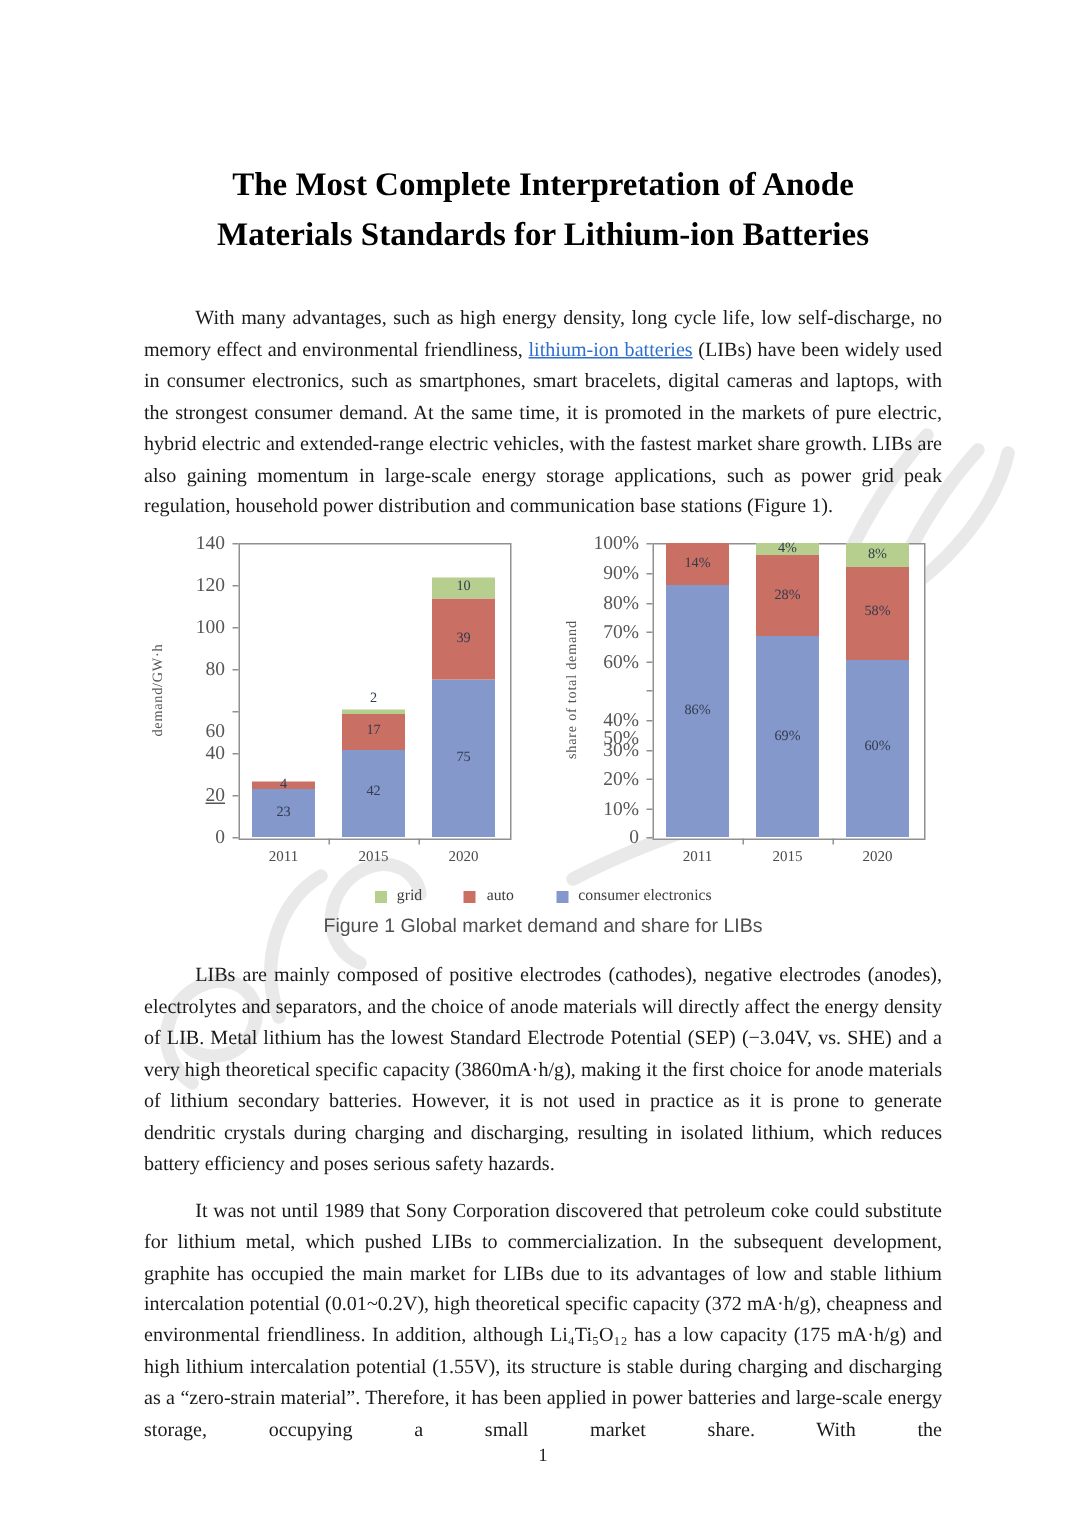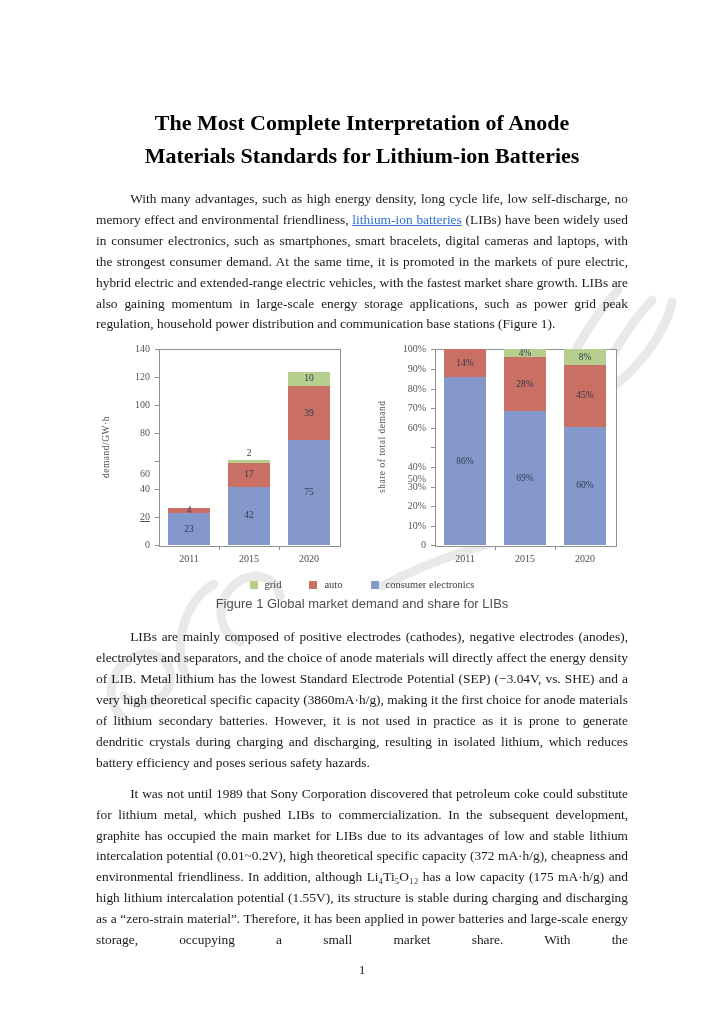--- a/index.html
+++ b/index.html
@@ -10,21 +10,21 @@
     background:#ffffff;
     font-family:"Liberation Serif","DejaVu Serif",serif;
     color:#1a1a1a;
     overflow:hidden;
   }
   .watermark{position:absolute;left:0;top:0;pointer-events:none;}
   .content{position:relative;padding:106px 96px 0 96px;}
   .doc-title{
     text-align:center;
     font-size:22px;font-weight:bold;line-height:33px;
-    margin:0 0 17px 0;color:#000;
+    margin:0 0 30px 0;color:#000;
   }
   .para{
     font-size:13.4px;line-height:20.9px;
     text-align:justify;text-indent:2.55em;
     margin:0 0 10px 0;
   }
   .para.cut{text-align-last:justify;}
   a.doclink{text-decoration:underline;cursor:pointer;}
   
   .figure{margin:8px 0 16px 0;}
@@ -32,21 +32,21 @@
   .chart{position:relative;width:242px;height:226px;}
   .plotbox{position:absolute;border:1px solid #909090;background:#fff;}
   .ylab{
     position:absolute;left:-2px;width:14px;
     font-size:9.5px;color:#555;
     writing-mode:vertical-rl;transform:rotate(180deg);
     text-align:center;letter-spacing:.5px;
   }
   .ytick-label{
     position:absolute;left:0;height:10px;line-height:10px;
-    font-size:10px;color:#555;text-align:right;
+    font-size:13px;color:#555;text-align:right;
   }
   .tickmark{position:absolute;height:1px;width:4px;background:#909090;}
   .btick{position:absolute;width:1px;height:4px;background:#909090;}
   .bar-seg{position:absolute;}
   .seg-label{
     position:absolute;text-align:center;
     font-size:9.5px;line-height:11px;color:#323a4e;
   }
   .cat-label{
     position:absolute;text-align:center;
@@ -172,21 +172,21 @@
             <div class="seg-label" style="left: 116px; width: 60px; top: 127.55px;">69%</div>
             <div class="bar-seg" style="left: 125px; width: 42px; top: 11.7624px; height: 54.3366px; background: rgb(201, 111, 99);"></div>
             <div class="seg-label" style="left: 116px; width: 60px; top: 33.4307px;">28%</div>
             <div class="bar-seg" style="left: 125px; width: 42px; top: 4px; height: 7.76238px; background: rgb(182, 206, 142);"></div>
             <div class="seg-label" style="left: 116px; width: 60px; top: 2.38119px;">4%</div>
             <div class="btick" style="left: 176px; top: 201px;"></div>
             <div class="cat-label" style="left: 176px; width: 60px; top: 208px;">2020</div>
             <div class="bar-seg" style="left: 185px; width: 42px; top: 81.2121px; height: 118.788px; background: rgb(132, 152, 203);"></div>
             <div class="seg-label" style="left: 176px; width: 60px; top: 135.106px;">60%</div>
             <div class="bar-seg" style="left: 185px; width: 42px; top: 19.8384px; height: 61.3737px; background: rgb(201, 111, 99);"></div>
-            <div class="seg-label" style="left: 176px; width: 60px; top: 45.0253px;">45%</div>
+            <div class="seg-label" style="left: 176px; width: 60px; top: 45.0253px;">58%</div>
             <div class="bar-seg" style="left: 185px; width: 42px; top: 4px; height: 15.8384px; background: rgb(182, 206, 142);"></div>
             <div class="seg-label" style="left: 176px; width: 60px; top: 6.41919px;">8%</div>
           </div>
       </div>
       <div class="legend" id="figure-legend">
           <div class="legend-item">
             <span class="legend-swatch" style="background: rgb(182, 206, 142);"></span>
             <span>grid</span>
           </div>
           <div class="legend-item">

